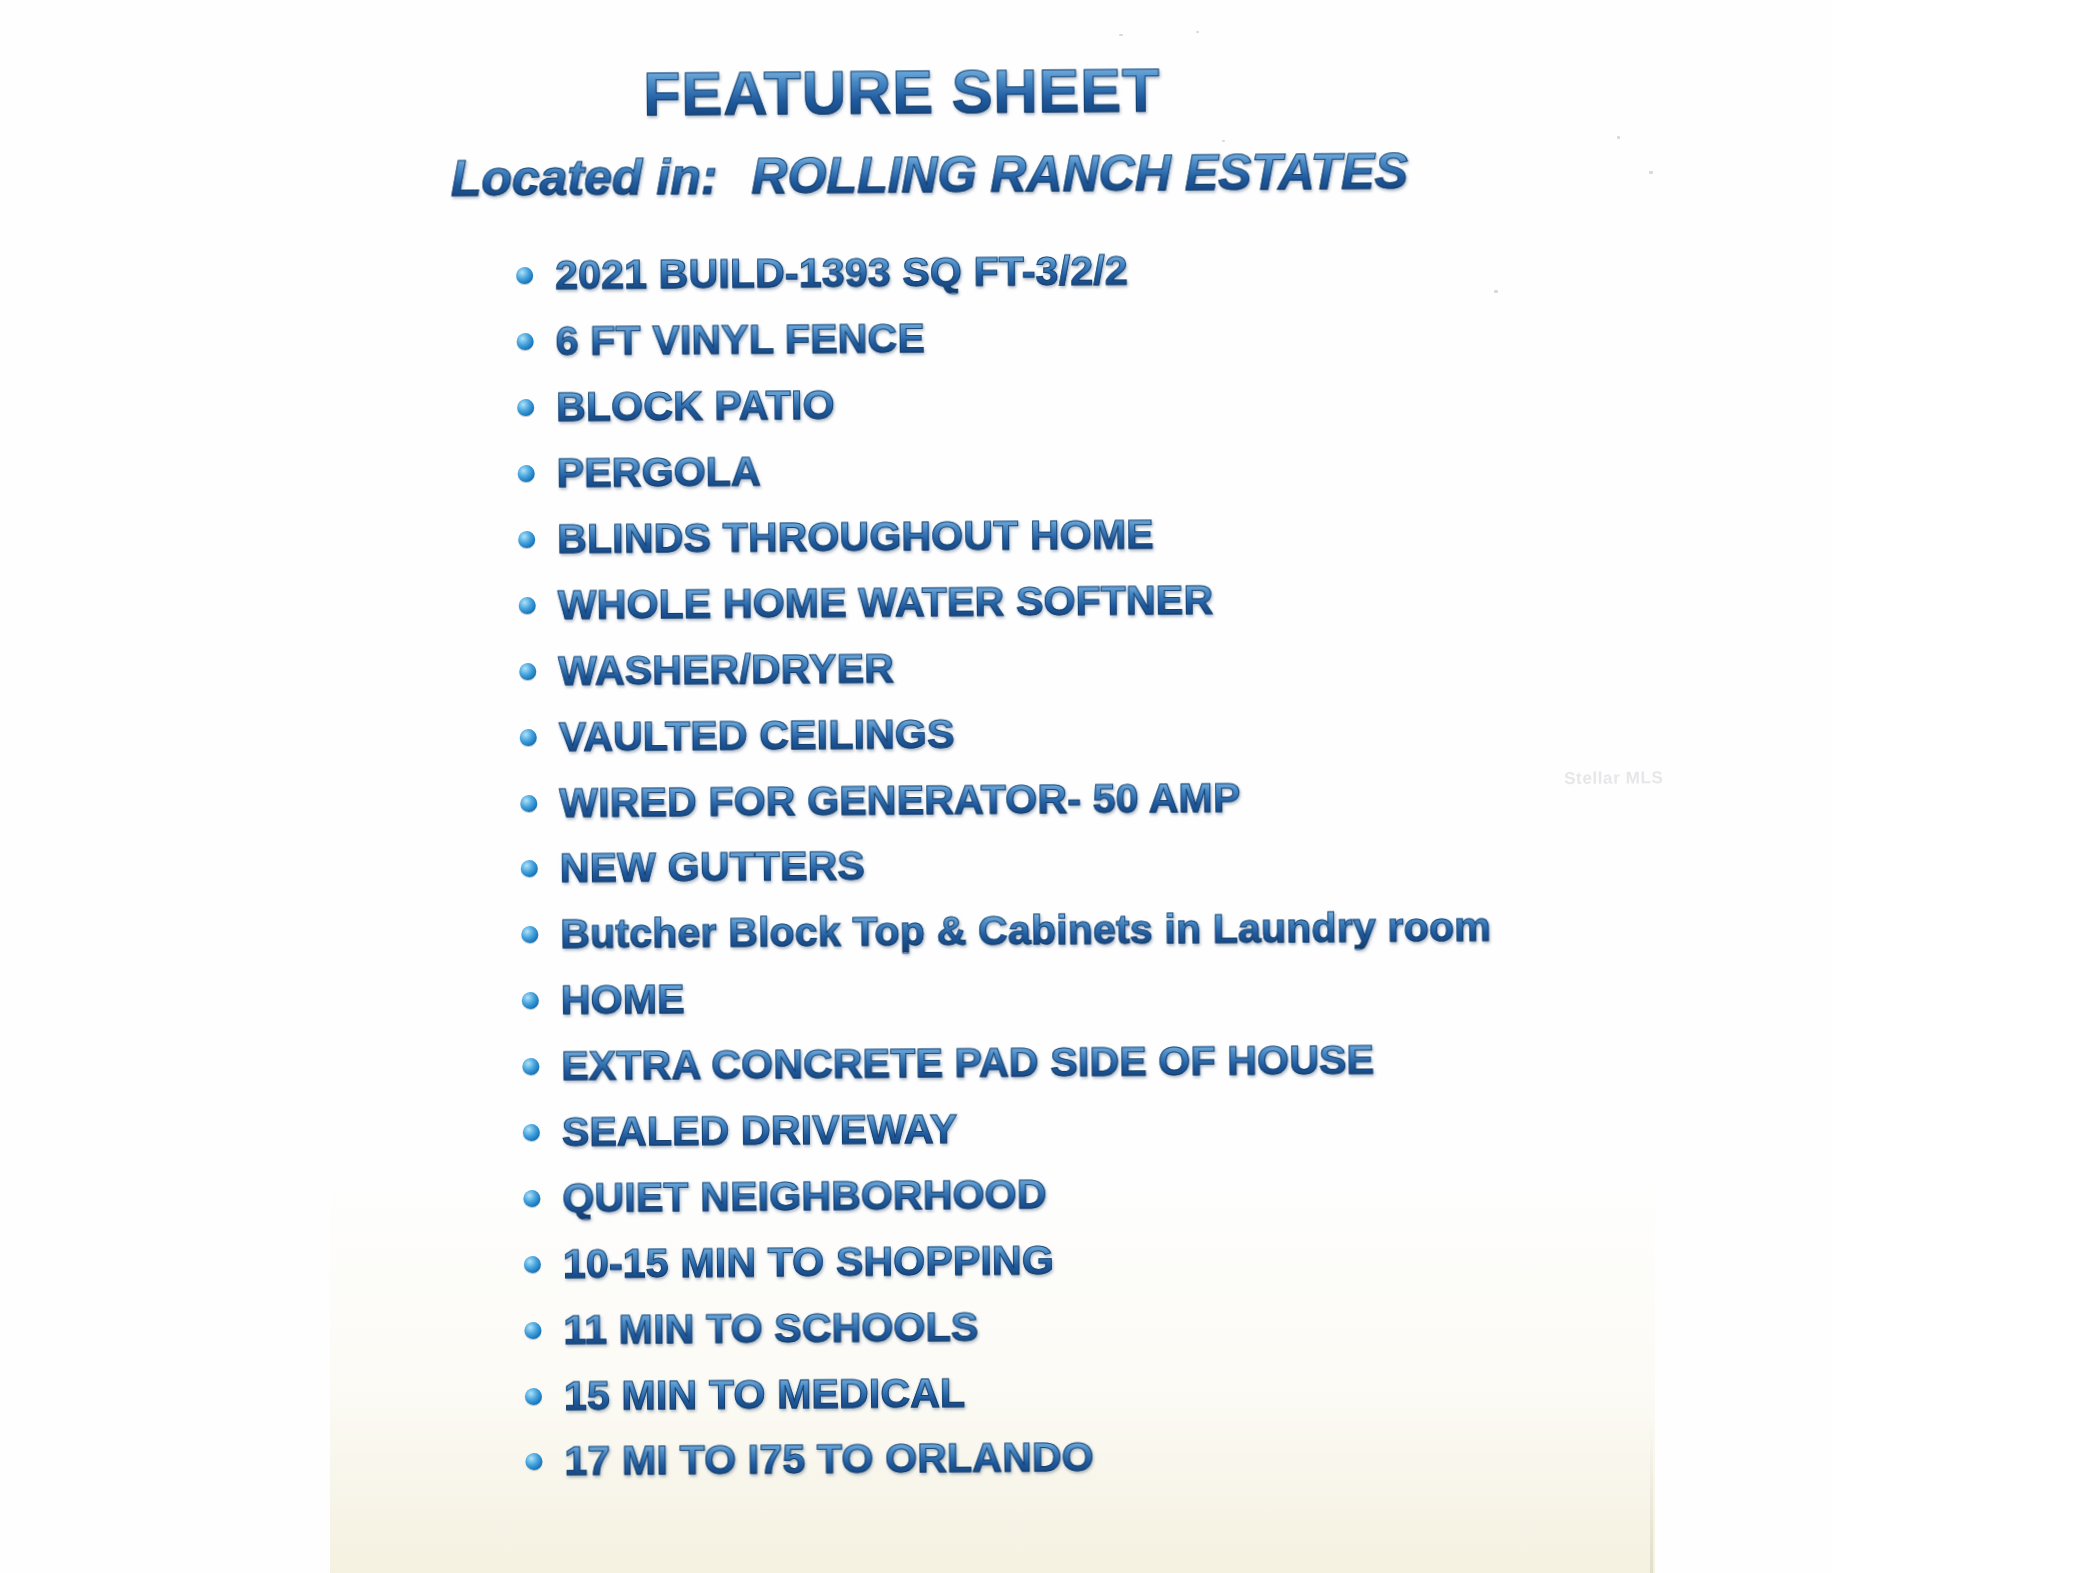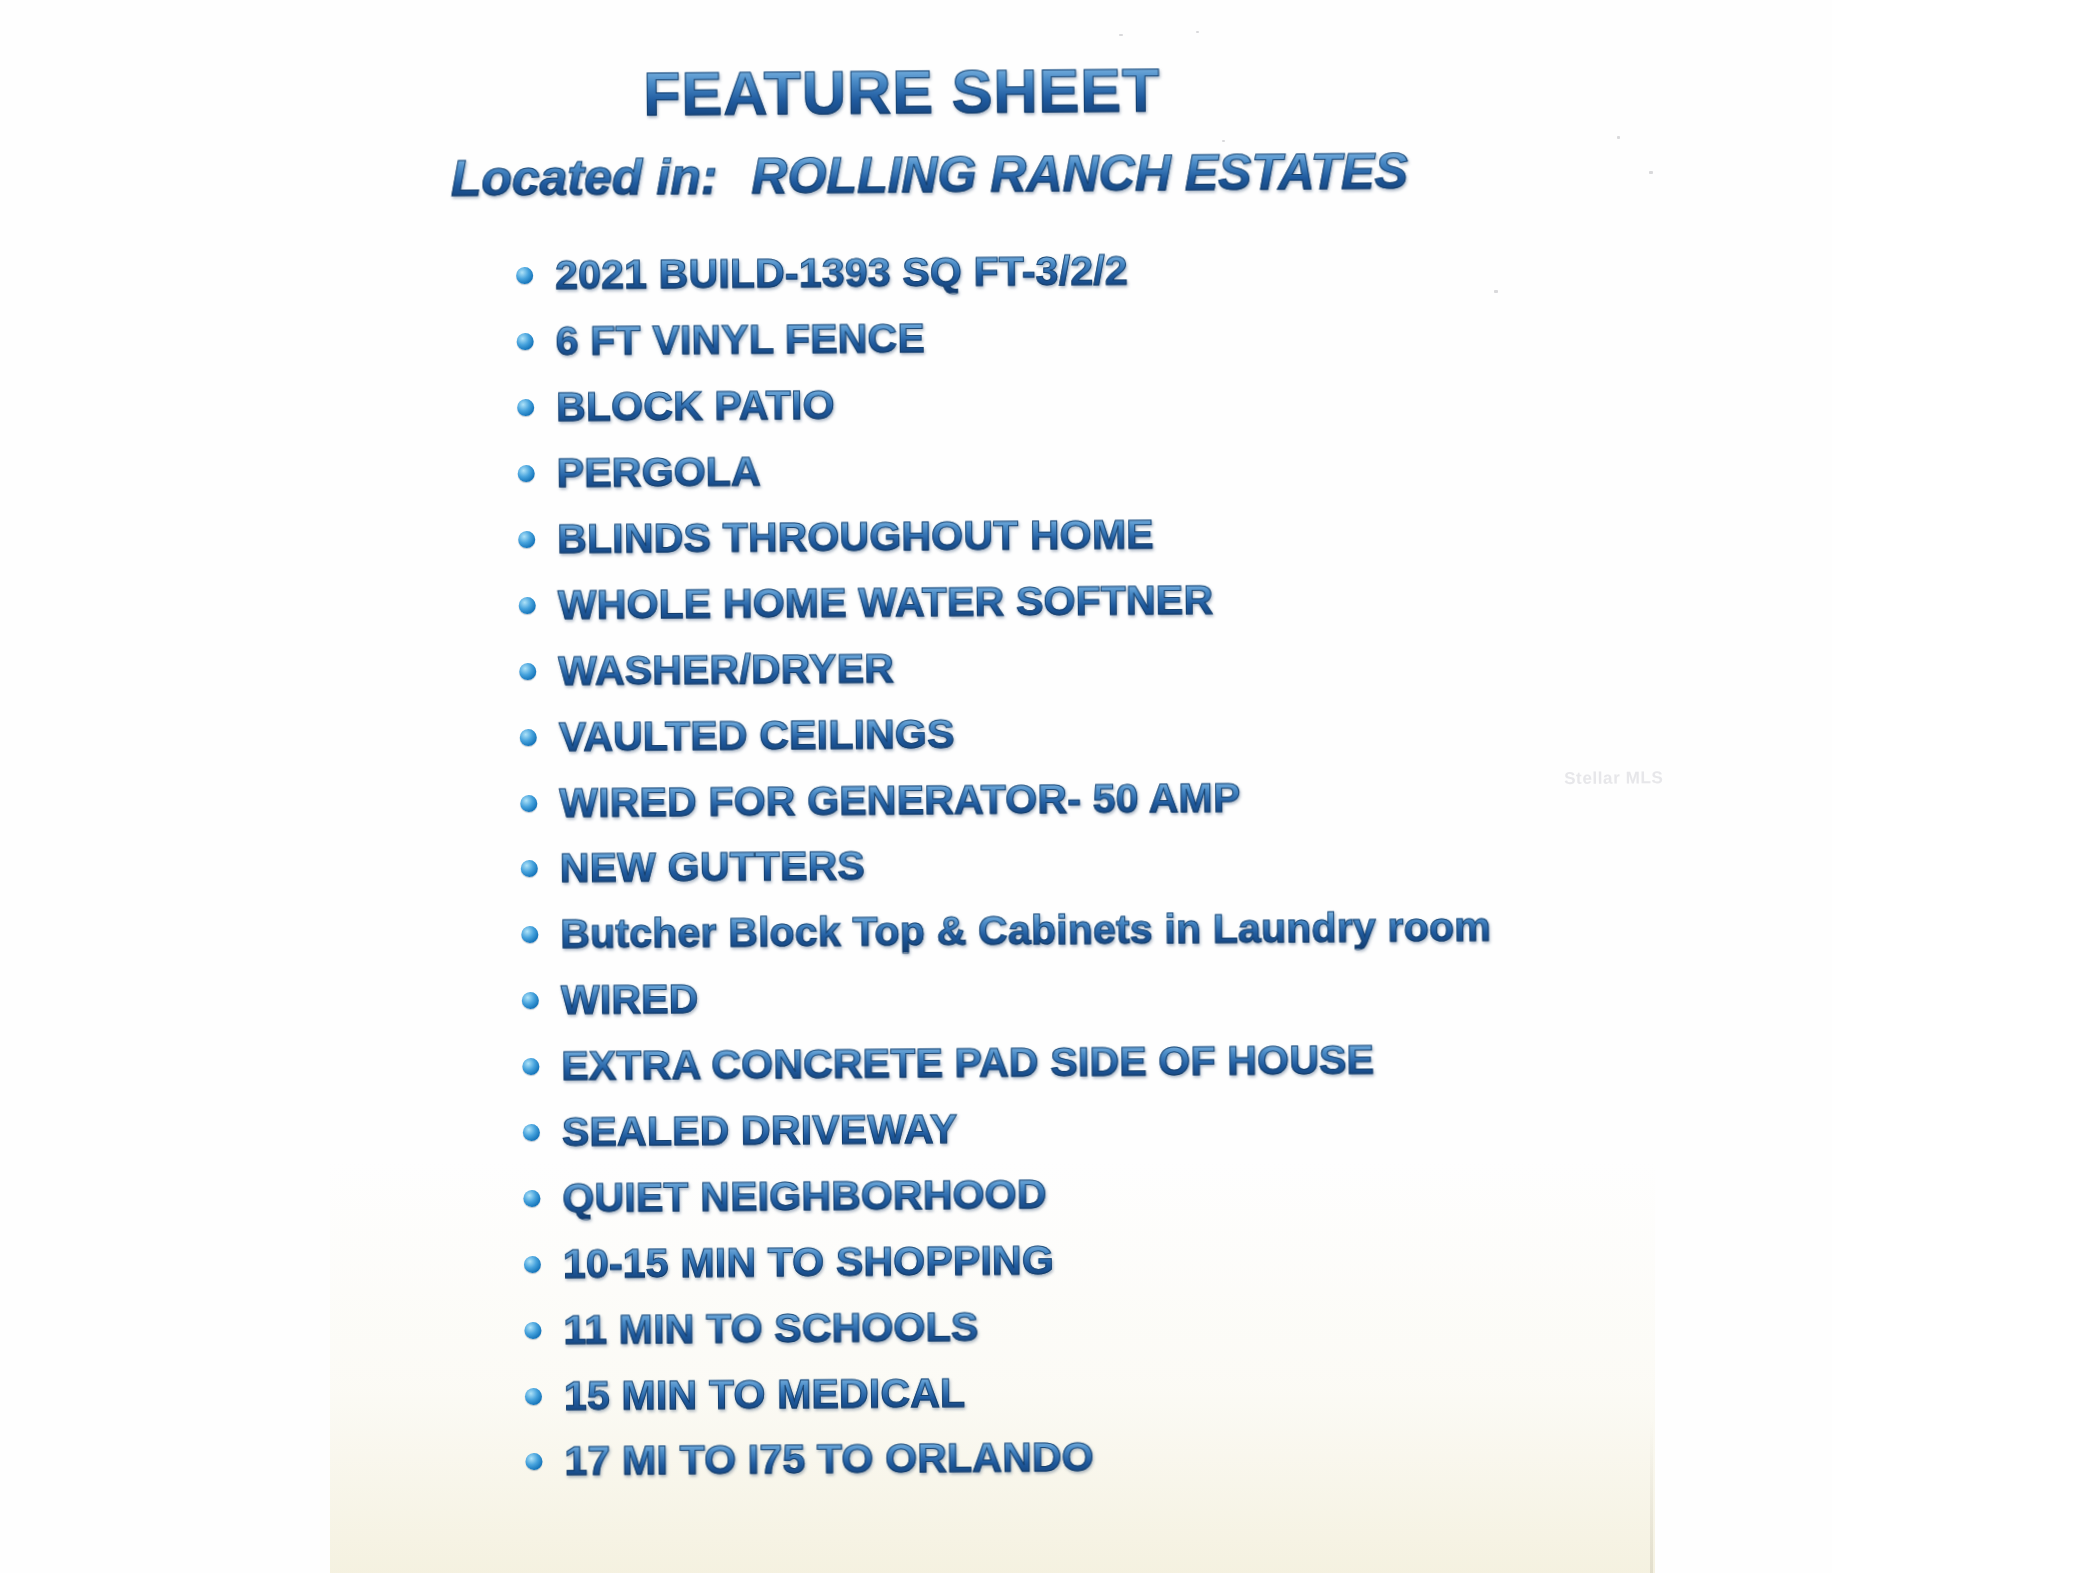--- a/index.html
+++ b/index.html
@@ -204,21 +204,21 @@
     <span class="feature-label wordart">NEW GUTTERS</span>
   </div>
 
   <div class="feature-item">
     <span class="bullet"></span>
     <span class="feature-label wordart">Butcher Block Top &amp; Cabinets in Laundry room</span>
   </div>
 
   <div class="feature-item">
     <span class="bullet"></span>
-    <span class="feature-label wordart">WIRED</span>
+    <span class="feature-label wordart">HOME</span>
   </div>
 
   <div class="feature-item">
     <span class="bullet"></span>
     <span class="feature-label wordart">EXTRA CONCRETE PAD SIDE OF HOUSE</span>
   </div>
 
   <div class="feature-item">
     <span class="bullet"></span>
     <span class="feature-label wordart">SEALED DRIVEWAY</span>

